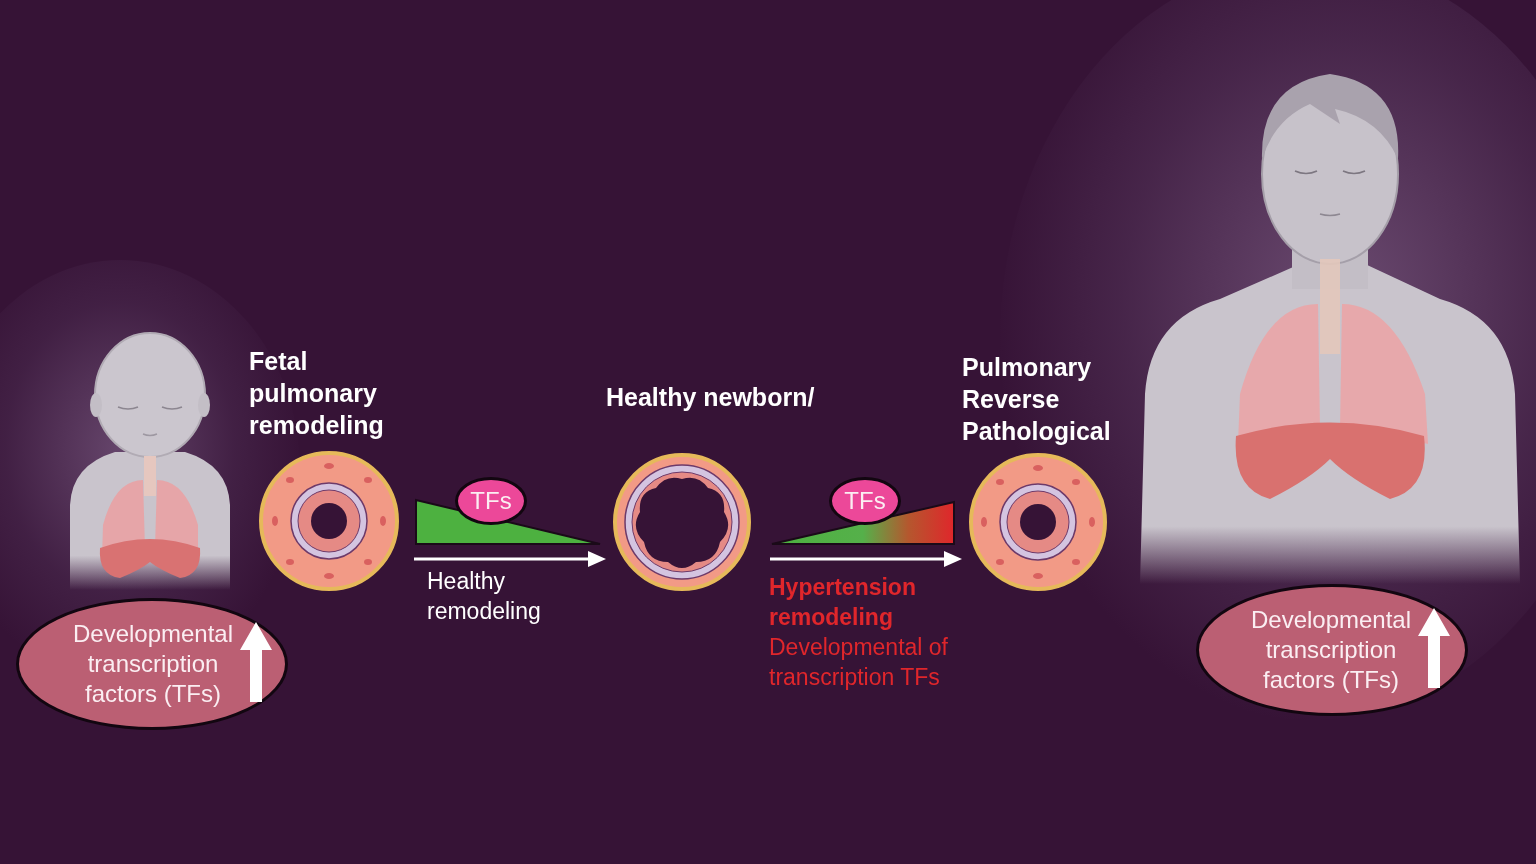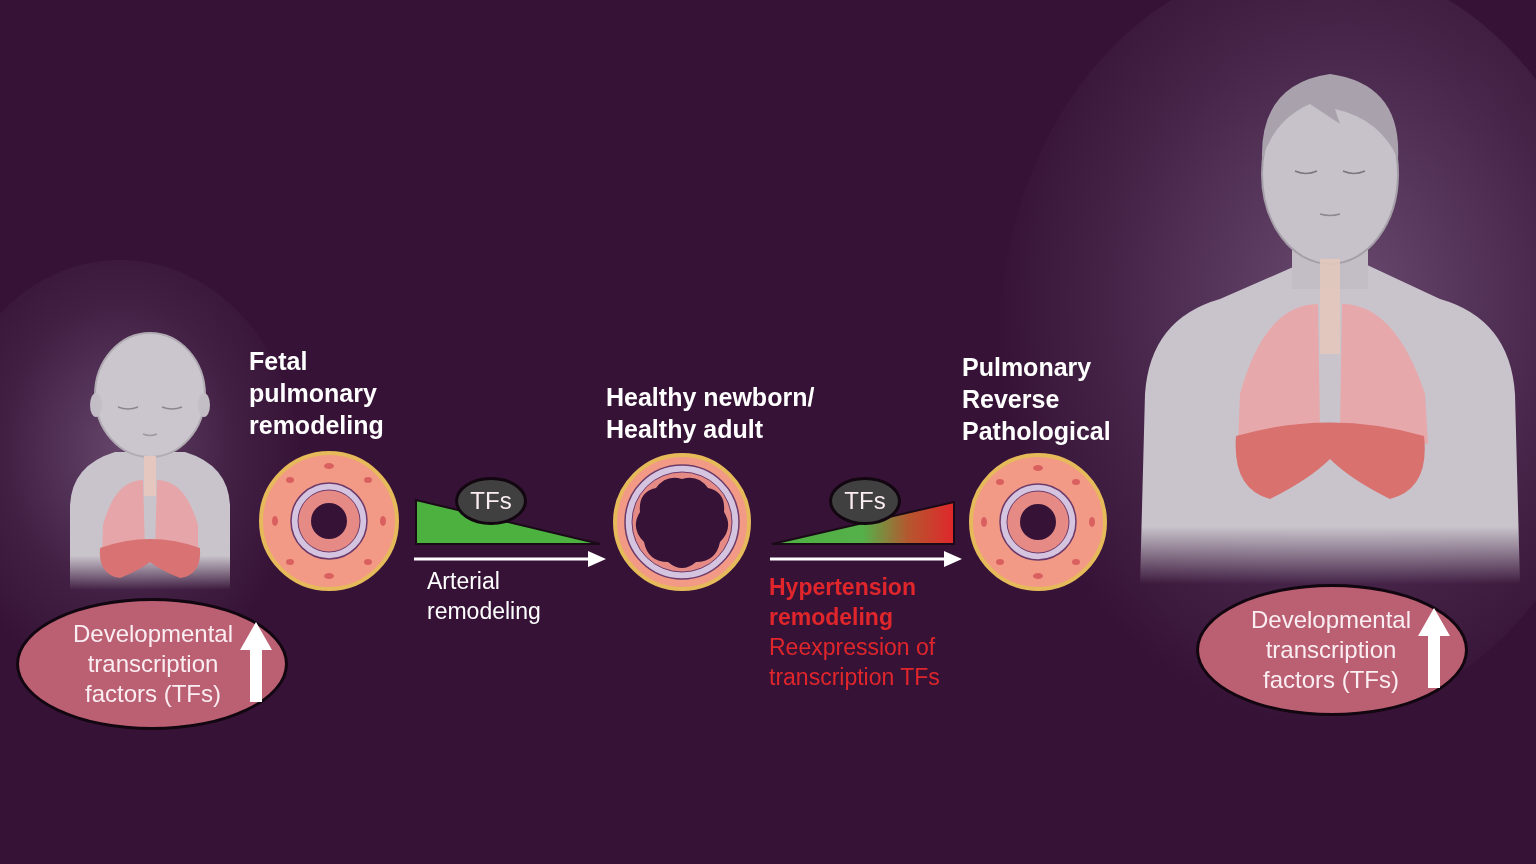--- a/index.html
+++ b/index.html
@@ -18,21 +18,21 @@
   .label-white { color:#ffffff; font-size:23px; line-height:30px; }
   .label-red-bold { color:#e0262b; font-weight:bold; font-size:23px; line-height:30px; }
   .label-red { color:#e0262b; font-size:23px; line-height:30px; }
   .oval {
     position:absolute; border:3px solid #120610; border-radius:50%;
     background:#bb5f73; box-sizing:border-box;
   }
   .oval-text { position:absolute; color:#fbeef2; font-size:24px; line-height:30px; text-align:center; }
   .tf-oval {
     position:absolute; width:72px; height:48px; border:3px solid #120610; border-radius:50%;
-    background:#404040; box-sizing:border-box; color:#fbeef2; font-size:24px;
+    background:#ec4899; box-sizing:border-box; color:#fbeef2; font-size:24px;
     display:flex; align-items:center; justify-content:center;
   }
   svg { position:absolute; overflow:visible; }
 </style>
 </head>
 <body>
 
 <div class="glow glow-left"></div>
 <div class="glow glow-right"></div>
 
@@ -87,21 +87,20 @@
   <path d="M96 372 Q190 345 284 372 Q290 425 250 435 Q210 415 190 395 Q170 415 130 435 Q92 425 96 372 Z" fill="#d9716f"></path>
 </svg>
 
 <div class="abs title" style="left:249px;top:345px;">
   <div>Fetal</div>
   <div>pulmonary</div>
   <div>remodeling</div>
 </div>
 <div class="abs title" style="left:606px;top:381px;">
   <div>Healthy newborn/</div>
-  <div>Healthy adult</div>
 </div>
 <div class="abs title" style="left:962px;top:351px;">
   <div>Pulmonary</div>
   <div>Reverse</div>
   <div>Pathological</div>
 </div>
 
 <svg style="left:258px;top:450px;" width="142" height="142" viewBox="0 0 142 142">
   <circle cx="71" cy="71" r="68" fill="#f29a86" stroke="#e6b95a" stroke-width="4"></circle>
   <circle cx="71" cy="71" r="38" fill="#d4c4e0" stroke="#6d3a6a" stroke-width="1.5"></circle>
@@ -147,21 +146,21 @@
   <path d="M2 4 L2 48 L186 48 Z" fill="#4db140" stroke="#1a0a18" stroke-width="2"></path>
 </svg>
 <div class="tf-oval" style="left:455px;top:477px;">
   <span>TFs</span>
 </div>
 <svg style="left:414px;top:549px;" width="194" height="20" viewBox="0 0 194 20">
   <line x1="0" y1="10" x2="176" y2="10" stroke="#ffffff" stroke-width="3"></line>
   <path d="M174 2 L192 10 L174 18 Z" fill="#ffffff"></path>
 </svg>
 <div class="abs label-white" style="left:427px;top:566px;">
-  <div>Arterial</div>
+  <div>Healthy</div>
   <div>remodeling</div>
 </div>
 
 <svg style="left:768px;top:498px;" width="190" height="50" viewBox="0 0 190 50">
   <defs>
     <linearGradient id="g2r" x1="0" y1="0" x2="1" y2="0">
       <stop offset="0" stop-color="#4db140"></stop>
       <stop offset="0.5" stop-color="#55b04a"></stop>
       <stop offset="0.75" stop-color="#b5572e"></stop>
       <stop offset="1" stop-color="#e0262b"></stop>
@@ -172,21 +171,21 @@
 <div class="tf-oval" style="left:829px;top:477px;">
   <span>TFs</span>
 </div>
 <svg style="left:770px;top:549px;" width="194" height="20" viewBox="0 0 194 20">
   <line x1="0" y1="10" x2="176" y2="10" stroke="#ffffff" stroke-width="3"></line>
   <path d="M174 2 L192 10 L174 18 Z" fill="#ffffff"></path>
 </svg>
 <div class="abs" style="left:769px;top:572px;">
   <div class="label-red-bold">Hypertension</div>
   <div class="label-red-bold">remodeling</div>
-  <div class="label-red">Reexpression of</div>
+  <div class="label-red">Developmental of</div>
   <div class="label-red">transcription TFs</div>
 </div>
 
 <div class="oval" style="left:16px;top:598px;width:272px;height:132px;"></div>
 <div class="oval-text" style="left:58px;top:619px;width:190px;">
   <div>Developmental</div>
   <div>transcription</div>
   <div>factors (TFs)</div>
 </div>
 <svg style="left:238px;top:620px;" width="36" height="84" viewBox="0 0 36 84">

